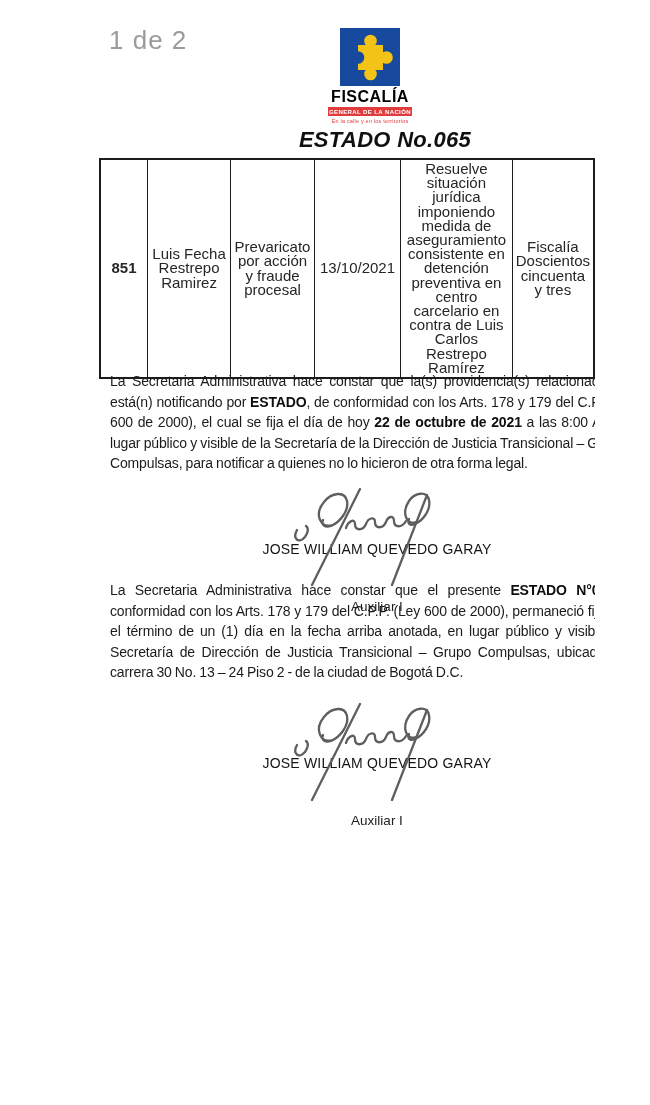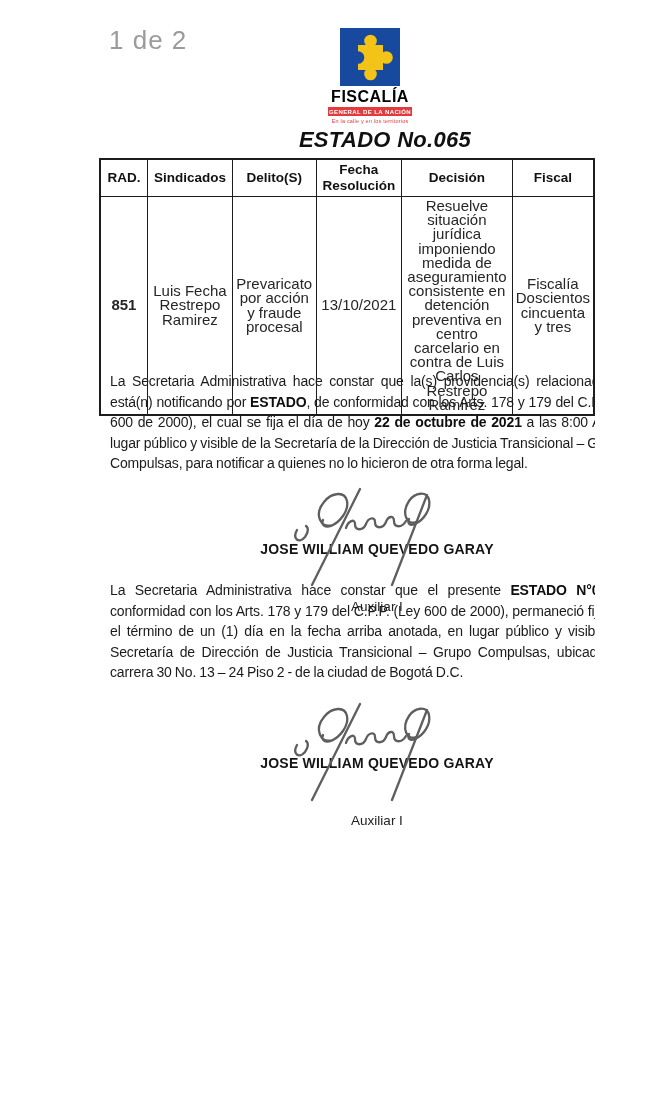--- a/index.html
+++ b/index.html
@@ -23,21 +23,21 @@
   .estado-table td { font-size:15px; line-height:14.2px; padding:2px 3px; color:#262626; }
   tr.header-row { height:32px; }
   tr.body-row { height:170px; }
   .cell-rad { font-weight:bold; font-size:13px; }
 
   .para { position:absolute; left:55px; width:534px; text-align:justify; font-size:14px; line-height:20.5px; color:#1b1b1b; letter-spacing:-0.15px; word-spacing:-0.6px; }
   .para-1 { top:371px; }
   .para-2 { top:580px; }
   .para b { color:#0e0e0e; }
 
-  .sig-name { position:absolute; left:55px; width:534px; text-align:center; font-weight:bold; font-size:14px; color:#141414; letter-spacing:0.2px; }
+  .sig-name { position:absolute; left:55px; width:534px; text-align:center; font-weight:normal; font-size:14px; color:#141414; letter-spacing:0.2px; }
   .sig-role { position:absolute; left:55px; width:534px; text-align:center; font-size:13.5px; color:#222;margin-top:40px; }
   .sig1-name { top:541px; } .sig1-role { top:559px; }
   .sig2-name { top:755px; } .sig2-role { top:773px; }
   .sig-svg { position:absolute; left:232px; width:175px; height:103px; z-index:3; }
   .sig1-svg { top:484px; }
   .sig2-svg { top:699px; }
   .sig-svg path { fill:none; stroke:#5e5e5e; stroke-width:2.3; stroke-linecap:round; }
 </style>
 </head>
 <body>
@@ -65,28 +65,20 @@
   <table class="estado-table">
     <colgroup>
       <col style="width:68px">
         <col style="width:104px">
         <col style="width:85px">
       <col style="width:92px">
         <col style="width:119px">
         <col style="width:80px">
     </colgroup>
     <tbody>
-        <tr class="header-row">
-      <th>RAD.</th>
-      <th>Sindicados</th>
-      <th>Delito(S)</th>
-      <th>Fecha Resolución</th>
-      <th>Decisión</th>
-      <th>Fiscal</th>
-    </tr>
     <tr class="body-row">
       <td class="cell-rad">851</td>
       <td>Luis Fecha Restrepo Ramirez</td>
       <td>Prevaricato por acción y fraude procesal</td>
       <td>13/10/2021</td>
       <td>Resuelve situación jurídica imponiendo medida de aseguramiento consistente en detención preventiva en centro carcelario en contra de Luis Carlos Restrepo Ramírez</td>
       <td>Fiscalía Doscientos cincuenta y tres</td>
     </tr>
   </tbody>
     </table>

